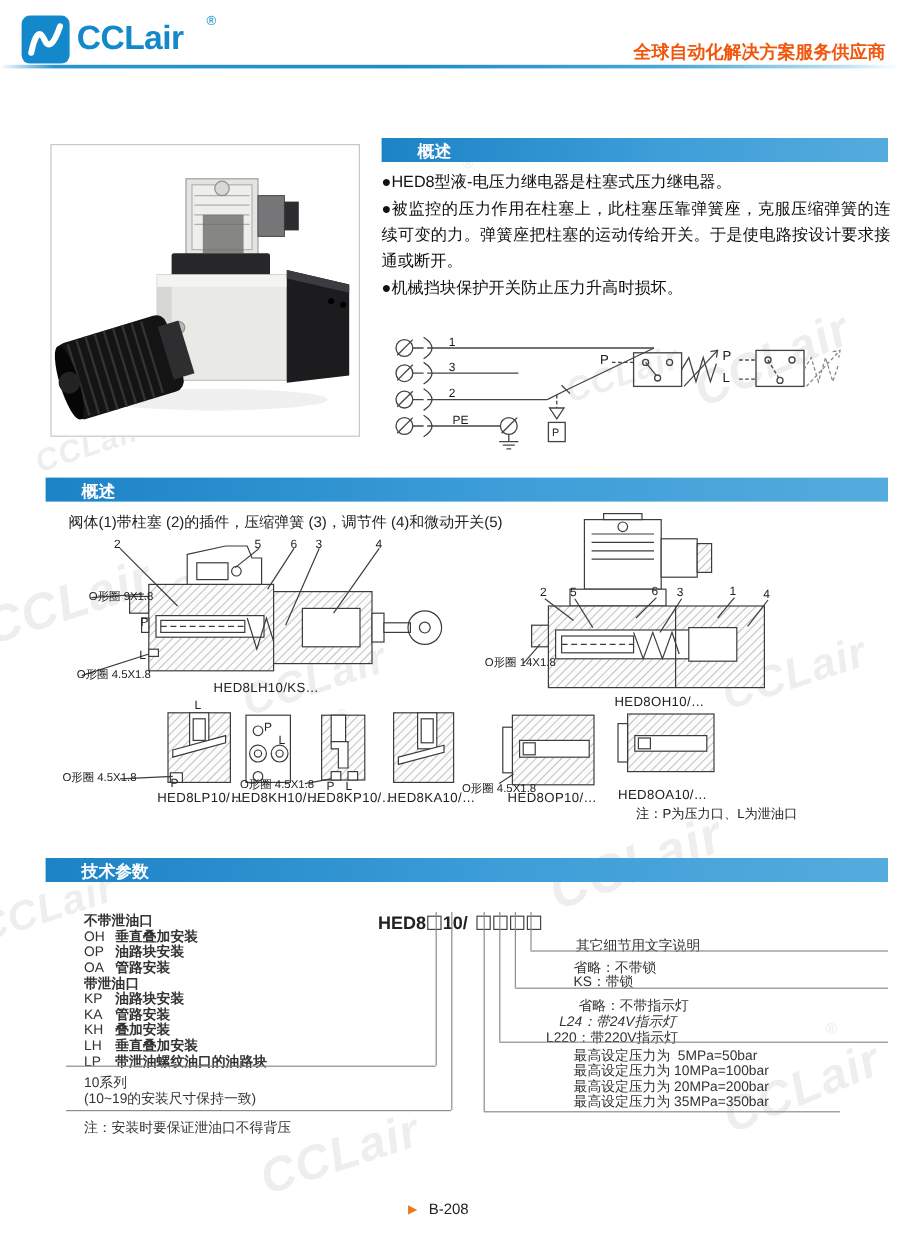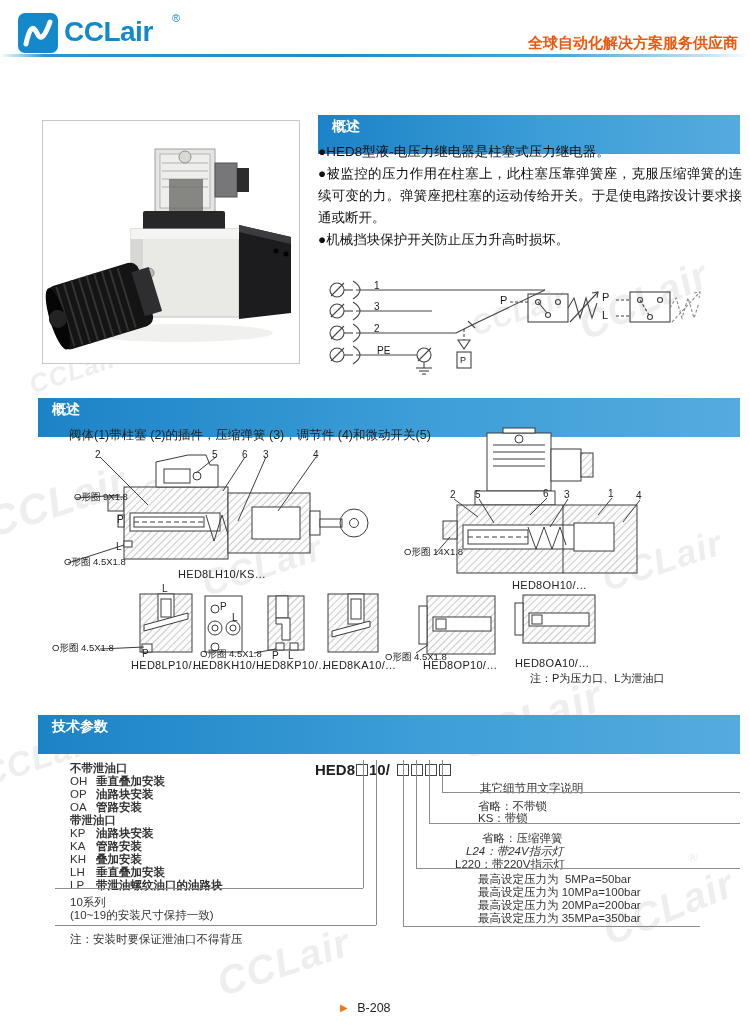--- a/index.html
+++ b/index.html
@@ -1,21 +1,21 @@
 <!DOCTYPE html>
 <html><head>
 <meta charset="utf-8">
 <style>
   html,body{margin:0;padding:0;background:#777;}
   #page{position:relative;width:750px;height:1035px;background:#fff;margin:0 auto;
         font-family:"Liberation Sans","DejaVu Sans",sans-serif;overflow:hidden;color:#1a1a1a;}
   .abs{position:absolute;}
   .t{position:absolute;white-space:nowrap;}
-  .secbar{position:absolute;height:39px;background:linear-gradient(90deg,#1c83c6,#3d9ed8 55%,#55abdd);
-          color:#fff;font-weight:bold;font-size:14px;line-height:22px;padding-left:14px;box-sizing:border-box;}
+  .secbar{position:absolute;height:20px;background:linear-gradient(90deg,#1c83c6,#3d9ed8 55%,#55abdd);
+          color:#fff;font-weight:bold;font-size:14px;line-height:22px;padding-left:30px;box-sizing:border-box;}
   .hl{position:absolute;height:1px;background:#8c8c8c;}
   .vl{position:absolute;width:1px;background:#8c8c8c;}
   .wm{position:absolute;color:rgba(120,120,120,.13);font-weight:bold;font-style:italic;
       letter-spacing:1px;transform:rotate(-18deg);pointer-events:none;user-select:none;}
   .co{position:absolute;font-size:10px;color:#222;}
   .cap{position:absolute;font-size:11px;color:#222;letter-spacing:.3px;}
   .sm{position:absolute;font-size:9.5px;color:#222;}
   .port{position:absolute;font-size:10px;color:#222;}
   .opt-code{display:inline-block;width:26px;font-size:11.5px;color:#333;}
   .opt-desc{font-size:11.5px;color:#333;font-weight:bold;}
@@ -176,21 +176,21 @@
   <span class="t" style="left:374px;top:280px;font-size:10px;">1</span>
   <span class="t" style="left:374px;top:301px;font-size:10px;">3</span>
   <span class="t" style="left:374px;top:323px;font-size:10px;">2</span>
   <span class="t" style="left:377px;top:345px;font-size:10px;">PE</span>
   <span class="t" style="left:460px;top:355px;font-size:9px;">P</span>
   <span class="t" style="left:500px;top:294px;font-size:11px;">P</span>
   <span class="t" style="left:602px;top:291px;font-size:11px;">P</span>
   <span class="t" style="left:602px;top:309px;font-size:11px;">L</span>
 
   <div class="secbar" style="left:38px;top:398px;width:702px;">概述</div>
-  <div class="t" style="left:57px;top:427px;font-size:12.5px;color:#222;margin-left:12px;">阀体(1)带柱塞 (2)的插件，压缩弹簧 (3)，调节件 (4)和微动开关(5)</div>
+  <div class="t" style="left:57px;top:427px;font-size:12.5px;color:#222;">阀体(1)带柱塞 (2)的插件，压缩弹簧 (3)，调节件 (4)和微动开关(5)</div>
 
   <svg class="abs" style="left:38px;top:425px;" width="702" height="265" viewBox="0 0 702 265">
     <defs>
       <pattern id="h" width="5" height="5" patternUnits="userSpaceOnUse" patternTransform="rotate(45)">
         <rect width="5" height="5" fill="#fcfcfc"></rect>
         <line x1="0" y1="0" x2="0" y2="5" stroke="#9a9a9a" stroke-width="1"></line>
       </pattern>
     </defs>
     <g stroke="#3c3c3c" stroke-width="1" fill="none">
 
@@ -342,21 +342,21 @@
   <div class="t" style="left:70px;top:862px;"><span class="opt-code">LH</span><span class="opt-desc">垂直叠加安装</span></div>
   <div class="t" style="left:70px;top:875px;"><span class="opt-code">LP</span><span class="opt-desc">带泄油螺纹油口的油路块</span></div>
 
   <div class="t" style="left:70px;top:895px;font-size:11.5px;color:#333;">10系列</div>
   <div class="t" style="left:70px;top:908px;font-size:11.5px;color:#333;">(10~19的安装尺寸保持一致)</div>
   <div class="t" style="left:70px;top:932px;font-size:11.5px;color:#333;">注：安装时要保证泄油口不得背压</div>
 
   <div class="rtxt" style="left:480px;top:781px;">其它细节用文字说明</div>
   <div class="rtxt" style="left:478px;top:799px;">省略：不带锁</div>
   <div class="rtxt" style="left:478px;top:811px;">KS：带锁</div>
-  <div class="rtxt" style="left:482px;top:831px;">省略：压缩弹簧</div>
+  <div class="rtxt" style="left:482px;top:831px;">省略：不带指示灯</div>
   <div class="rtxt" style="left:466px;top:844px;font-style:italic;">L24：带24V指示灯</div>
   <div class="rtxt" style="left:455px;top:857px;">L220：带220V指示灯</div>
   <div class="rtxt" style="left:478px;top:872px;white-space:pre;">最高设定压力为  5MPa=50bar</div>
   <div class="rtxt" style="left:478px;top:885px;">最高设定压力为 10MPa=100bar</div>
   <div class="rtxt" style="left:478px;top:898px;">最高设定压力为 20MPa=200bar</div>
   <div class="rtxt" style="left:478px;top:911px;">最高设定压力为 35MPa=350bar</div>
 
   <div class="vl" style="left:363px;top:760px;height:128px;"></div>
   <div class="vl" style="left:376px;top:760px;height:165px;"></div>
   <div class="vl" style="left:403px;top:760px;height:166px;"></div>

